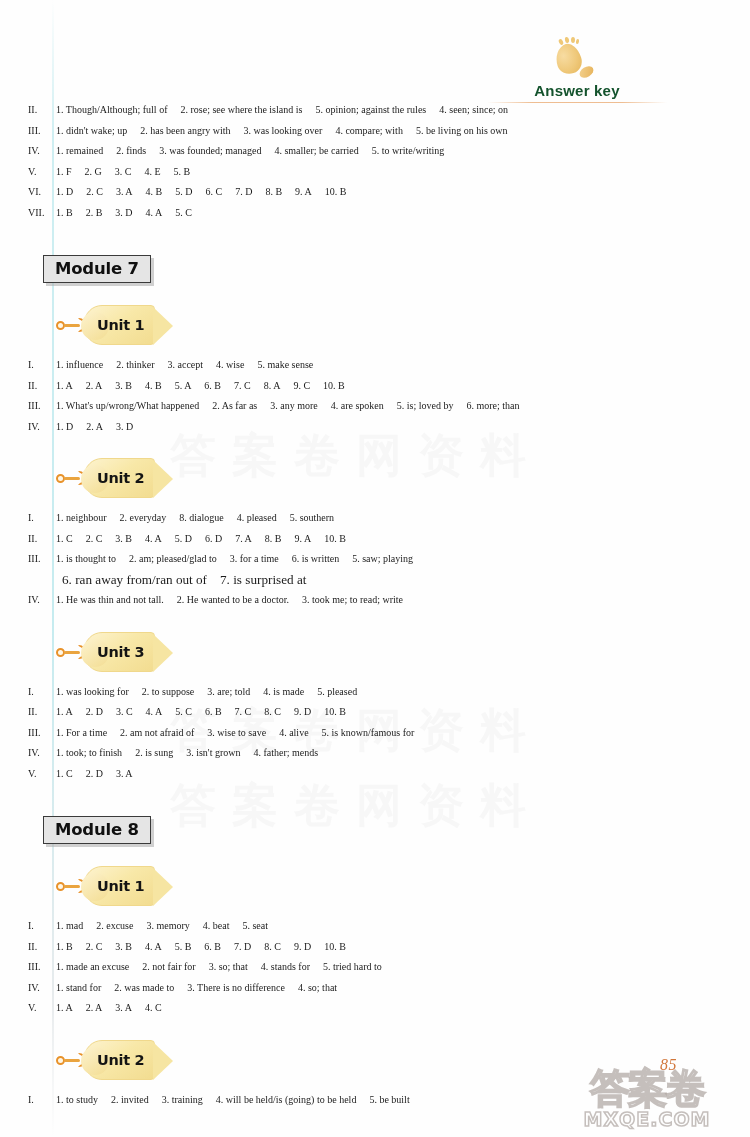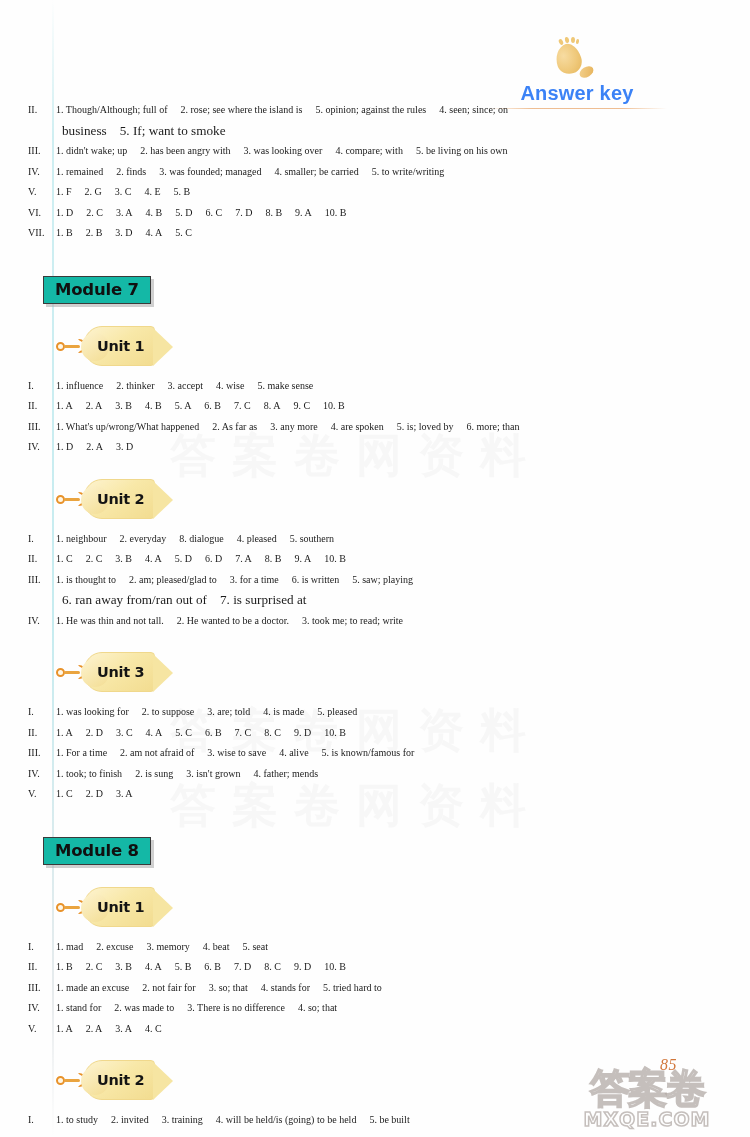--- a/index.html
+++ b/index.html
@@ -73,23 +73,23 @@
     left: 33px; top: 31px;
     width: 15px; height: 10px;
     background: linear-gradient(130deg, #f2cd84, #e3a945);
     border-radius: 50%;
     transform: rotate(-32deg);
     opacity: .9;
   }
   .answer-key-text {
     font-family: "Liberation Sans", "DejaVu Sans", sans-serif;
     font-weight: bold;
-    font-size: 20px;
+    font-size: 15px;
     letter-spacing: .2px;
-    color: #3b82f6;
+    color: #14532d;
     margin-top: -2px;
   }
   .header-rule {
     margin: 3px auto 0 auto;
     width: 180px;
     height: 1px;
     background: linear-gradient(to right,
       rgba(240,190,140,0) 0%,
       rgba(233,168,110,.75) 25%,
       rgba(233,168,110,.75) 75%,
@@ -154,21 +154,21 @@
     white-space: nowrap;
   }
 
   
   .module-box {
     display: inline-block;
     position: relative;
     margin: 32px 0 0 15px;
     padding: 3px 11px 4px 11px;
     border: 1.6px solid #3a3a3a;
-    background: #14b8a6;
+    background: #e5e5e5;
     box-shadow: 3px 3px 0 0 rgba(170,170,170,.55);
     font-family: "DejaVu Sans", sans-serif;
     font-weight: bold;
     font-size: 16.5px;
     letter-spacing: -0.2px;
     color: #101010;
     line-height: 19px;
   }
 
   
@@ -315,21 +315,21 @@
       <div class="sole"></div>
       <div class="heel"></div>
     </div>
     <div class="answer-key-text">Answer key</div>
     <div class="header-rule"></div>
   </div>
 
   <div class="content" id="content-root"><div class="ansline">
         <span class="rn">II.</span>
         <span class="body"><span class="it">1. Though/Although; full of</span><span class="it">2. rose; see where the island is</span><span class="it">5. opinion; against the rules</span><span class="it">4. seen; since; on</span></span>
-      </div><div class="cont-line"><span class="it">business</span><span class="it">5. If; want to smoke</span></div><div class="ansline">
+      </div><div class="ansline">
         <span class="rn">III.</span>
         <span class="body"><span class="it">1. didn't wake; up</span><span class="it">2. has been angry with</span><span class="it">3. was looking over</span><span class="it">4. compare; with</span><span class="it">5. be living on his own</span></span>
       </div><div class="ansline">
         <span class="rn">IV.</span>
         <span class="body"><span class="it">1. remained</span><span class="it">2. finds</span><span class="it">3. was founded; managed</span><span class="it">4. smaller; be carried</span><span class="it">5. to write/writing</span></span>
       </div><div class="ansline">
         <span class="rn">V.</span>
         <span class="body"><span class="it">1. F</span><span class="it">2. G</span><span class="it">3. C</span><span class="it">4. E</span><span class="it">5. B</span></span>
       </div><div class="ansline">
         <span class="rn">VI.</span>

